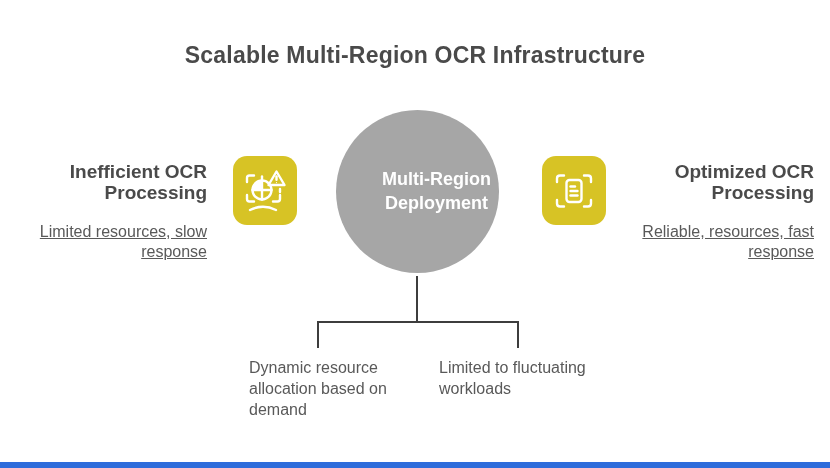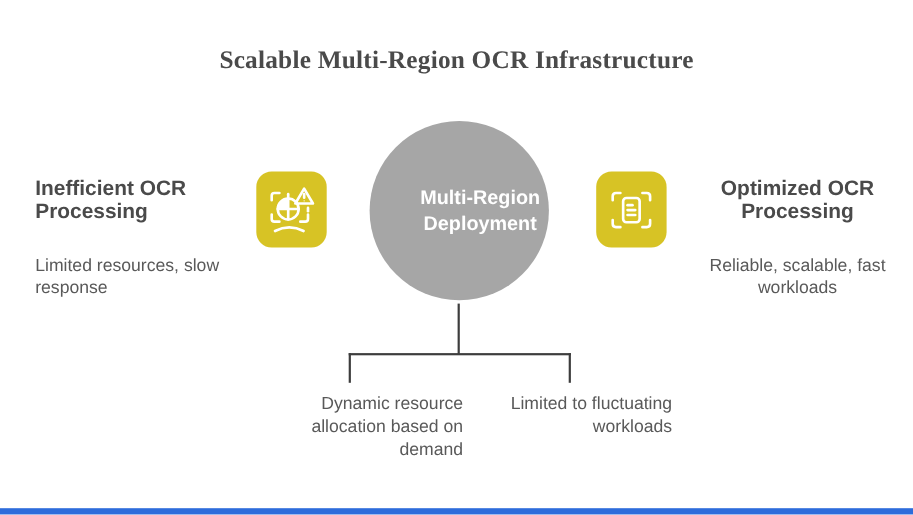--- a/index.html
+++ b/index.html
@@ -16,38 +16,38 @@
 
   .page-title {
     position: absolute;
     top: 42px; left: 0;
     width: 100%;
     text-align: center;
     font-size: 23px;
     font-weight: 700;
     letter-spacing: 0.2px;
     color: var(--heading-color);
-    font-family: Liberation Serif, serif;
   }
 
   .side-text { position: absolute; }
   .side-text .heading {
     font-size: 19px;
     font-weight: 700;
     line-height: 1.12;
     color: var(--heading-color);
   }
   .side-text .subtitle {
-    margin-top: 28px;
+    margin-top: 18px;
     font-size: 16px;
     line-height: 1.28;
     color: var(--body-color);
+    text-decoration: underline;
   }
-  .left-text  { left: 32px;  top: 161px; width: 175px; }
-  .right-text { left: 636px; top: 161px; width: 178px; text-align: center; }
+  .left-text  { left: 32px;  top: 161px; width: 175px; text-align: right; }
+  .right-text { left: 636px; top: 161px; width: 178px; text-align: right; }
 
   .icon-box {
     position: absolute;
     width: 64px; height: 69px;
     background: var(--accent);
     border-radius: 14px;
     display: flex; align-items: center; justify-content: center;
   }
   .icon-box svg { display: block; }
   .icon-left  { left: 233px; top: 156px; }
@@ -73,21 +73,21 @@
   .line { position: absolute; background: var(--line-color); }
   .line-stem   { left: 416px; top: 276px; width: 2px;  height: 46px; }
   .line-cross  { left: 317px; top: 321px; width: 202px; height: 2px; }
   .line-drop-l { left: 317px; top: 321px; width: 2px;  height: 27px; }
   .line-drop-r { left: 517px; top: 321px; width: 2px;  height: 27px; }
 
   .branch-label {
     position: absolute;
     top: 358px;
     width: 172px;
-    text-align: right;
+    text-align: left;
     font-size: 16px;
     line-height: 1.3;
     color: var(--body-color);
   }
   .branch-left  { left: 249px; }
   .branch-right { left: 439px; }
 
   .footer-bar {
     position: absolute;
     left: 0; bottom: 0;
@@ -142,21 +142,21 @@
 
       <rect x="17.5" y="15" width="15" height="22" rx="3"></rect>
       <path d="M21.5 21.5 H26"></path>
       <path d="M21.5 26 H28.5"></path>
       <path d="M21.5 30.5 H28.5"></path>
     </svg>
   </div>
 
   <div class="side-text right-text">
     <div class="heading">Optimized OCR Processing</div>
-    <div class="subtitle">Reliable, scalable, fast workloads</div>
+    <div class="subtitle">Reliable, resources, fast response</div>
   </div>
 
   <div class="line line-stem"></div>
   <div class="line line-cross"></div>
   <div class="line line-drop-l"></div>
   <div class="line line-drop-r"></div>
 
   <div class="branch-label branch-left">Dynamic resource allocation based on demand</div>
   <div class="branch-label branch-right">Limited to fluctuating workloads</div>
 

